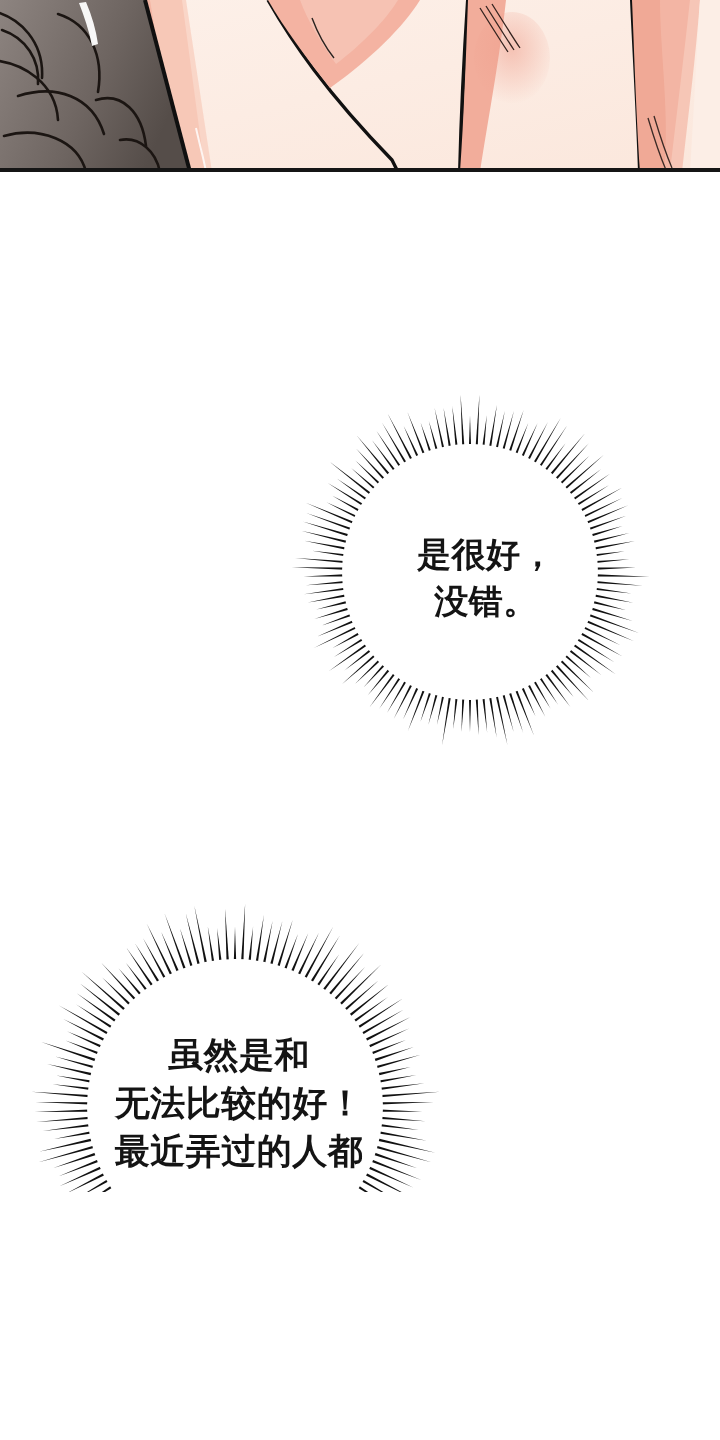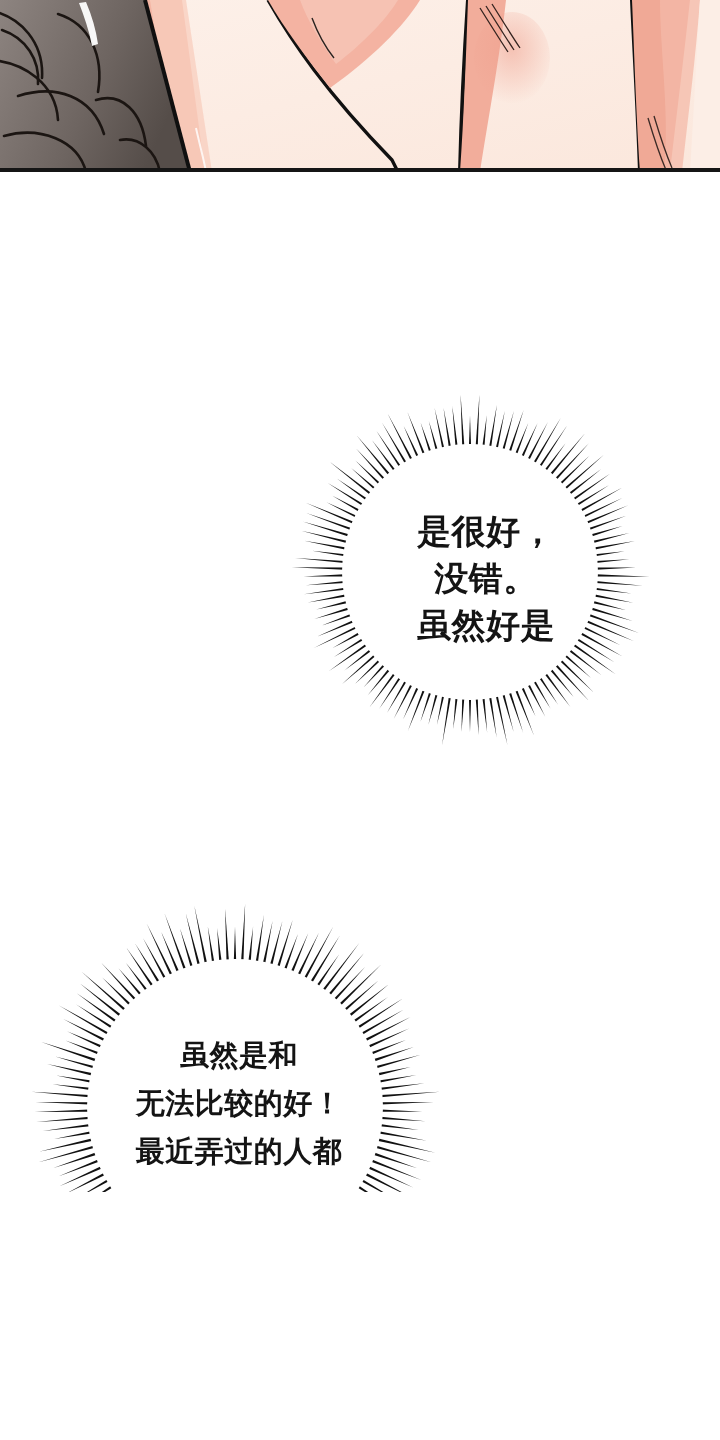--- a/index.html
+++ b/index.html
@@ -37,21 +37,21 @@
     -webkit-font-smoothing:antialiased;
     pointer-events:none;
   }
   .burst-text .line{white-space:pre;letter-spacing:0.5px;}
 
   #bubble-1{left:290px;top:220px;width:360px;height:360px;}
   #bubble-1 .burst-text{font-size:34px;line-height:47px;text-align:center;}
   #bubble-1 .burst-text .lines{transform:translate(16px,6px);}
 
   #bubble-2{left:30px;top:735px;width:410px;height:400px;}
-  #bubble-2 .burst-text{font-size:29px;line-height:48px;text-align:center;}
+  #bubble-2 .burst-text{font-size:35px;line-height:48px;text-align:center;}
   #bubble-2 .burst-text .lines{transform:translate(4px,-4px);}
 </style>
 </head>
 <body>
 
 <div id="page">
 
   <div class="panel" id="panel-top">
     <svg class="art" width="720" height="172" viewBox="0 0 720 172" preserveAspectRatio="none">
       <defs>
@@ -255,21 +255,20 @@
             <path d="M161.02,55.44 L153.44,15.16 L158.90,55.78 Z"></path>
             <path d="M167.67,54.60 L162.23,13.73 L165.54,54.83 Z"></path>
             <path d="M174.36,54.13 L170.53,2.26 L172.22,54.24 Z"></path>
           </g>
         <circle cx="180" cy="180" r="128" fill="#ffffff"></circle>
       </svg>
       <div class="burst-text">
         <div class="lines">
           <div class="line">是很好，</div>
           <div class="line">没错。</div>
-          <div class="line">虽然好是</div>
         </div>
       </div>
     </div>
 
     <div class="burst" id="bubble-2">
       <svg width="410" height="400" viewBox="0 0 410 400">
         <g id="spikes-2" fill="#111111">
             <path d="M206.20,54.00 L205.00,20.00 L203.80,54.00 Z"></path>
             <path d="M213.47,54.25 L215.17,-3.71 L211.08,54.13 Z"></path>
             <path d="M220.73,54.85 L223.07,19.41 L218.35,54.61 Z"></path>

